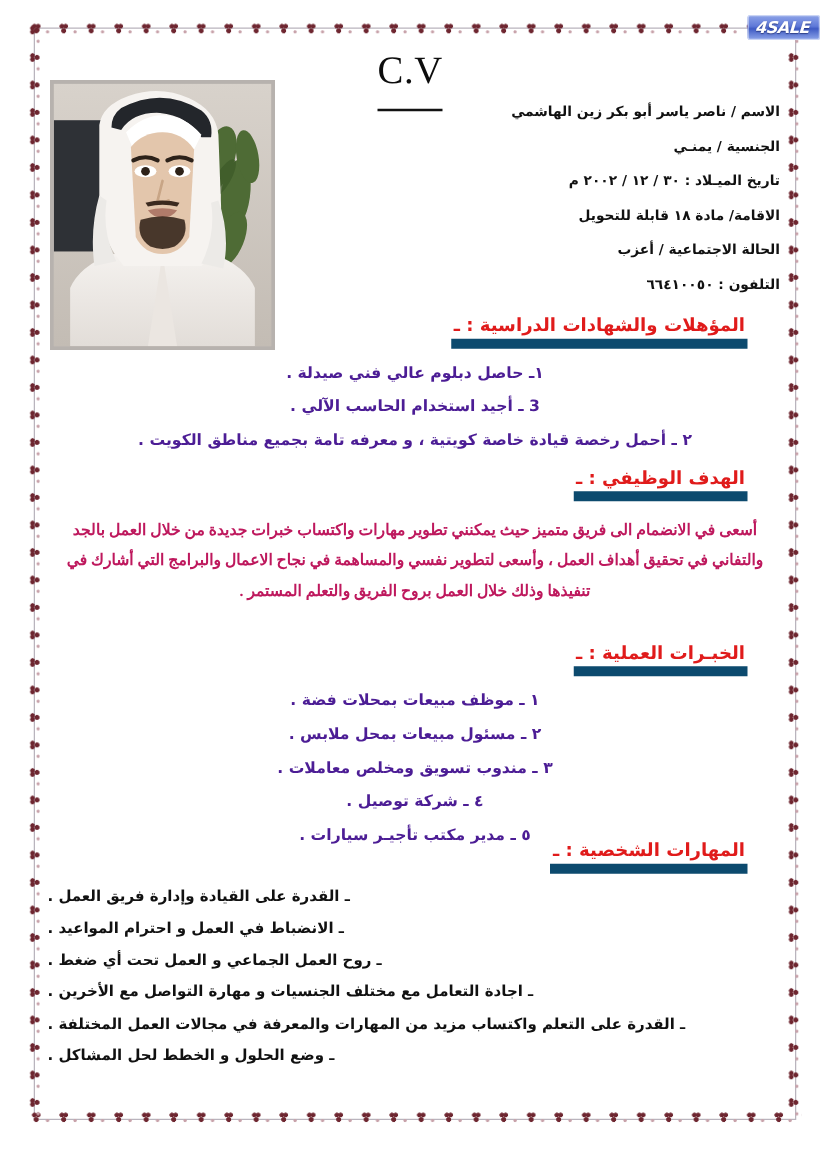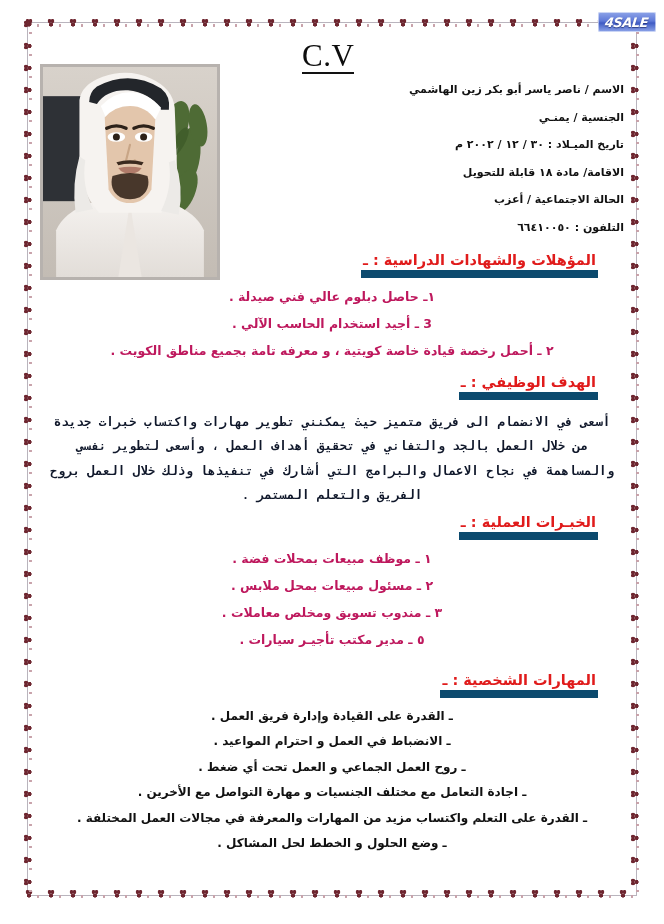--- a/index.html
+++ b/index.html
@@ -109,21 +109,21 @@
 
   .doc-title {
     position: absolute;
     left: 264px;
     top: 8px;
     font-family: "Liberation Serif", "DejaVu Serif", serif;
     font-size: 31px;
     color: #0d0d0d;
     letter-spacing: 0.5px;
     border-bottom: 2px solid #121212;
-    padding-bottom: 1px;
+    padding-bottom: 16px;
     line-height: 1;
   }
 
   
   .photo {
     position: absolute;
     left: 2px;
     top: 32px;
     width: 180px;
     height: 216px;
@@ -168,46 +168,46 @@
     border-bottom: 8px solid #0c4a6e;
     padding: 0 2px 2px 2px;
     direction: rtl;
   }
   .sec-head.pos-right { text-align: right; padding-right: 28px; }
 
   .item {
     font-family: "DejaVu Sans", sans-serif;
     font-size: 12.5px;
     font-weight: bold;
-    color: #be185d;
+    color: #4c1d95;
     direction: rtl;
     text-align: center;
     line-height: 1.2;
     margin-bottom: 12px;
     white-space: nowrap;
   }
 
   .para {
-    font-family: Liberation Mono, monospace;
+    font-family: Liberation Serif, serif;
     font-size: 12.5px;
     font-weight: bold;
-    color: #0f172a;
+    color: #be185d;
     direction: rtl;
     text-align: center;
     line-height: 1.95;
     padding: 0 10px;
   }
 
   .skill {
     font-family: "DejaVu Sans", sans-serif;
     font-size: 12px;
     font-weight: bold;
     color: #111111;
     direction: rtl;
-    text-align: center;
+    text-align: left;
     line-height: 1.2;
     margin-bottom: 11px;
     white-space: nowrap;
   }
 </style>
 </head>
 <body>
 
 <div class="page">
 
@@ -297,20 +297,21 @@
       <div class="para">أسعى في الانضمام الى فريق متميز حيث يمكنني تطوير مهارات واكتساب خبرات جديدة من خلال العمل بالجد والتفاني في تحقيق أهداف العمل ، وأسعى لتطوير نفسي والمساهمة في نجاح الاعمال والبرامج التي أشارك في تنفيذها وذلك خلال العمل بروح الفريق والتعلم المستمر .</div>
     </div>
 
     <div class="section" style="top:480px;">
       <div class="sec-head pos-right">
         <span>الخبـرات العملية : ـ</span>
       </div>
       <div class="item">١  ـ  موظف مبيعات بمحلات فضة  .</div>
       <div class="item">٢ ـ مسئول مبيعات بمحل  ملابس  .</div>
       <div class="item">٣ ـ مندوب تسويق ومخلص معاملات .</div>
+      <div class="item">٤ ـ شركة توصيل   .</div>
       <div class="item">٥ ـ مدير مكتب تأجيـر سيارات .</div>
     </div>
 
     <div class="section" style="top:638px;">
       <div class="sec-head pos-right">
         <span>المهارات الشخصية : ـ</span>
       </div>
       <div class="skill">ـ القدرة على القيادة وإدارة فريق العمل  .</div>
       <div class="skill">ـ الانضباط في العمل و احترام المواعيد .</div>
       <div class="skill">ـ روح العمل الجماعي و العمل تحت أي ضغط .</div>

